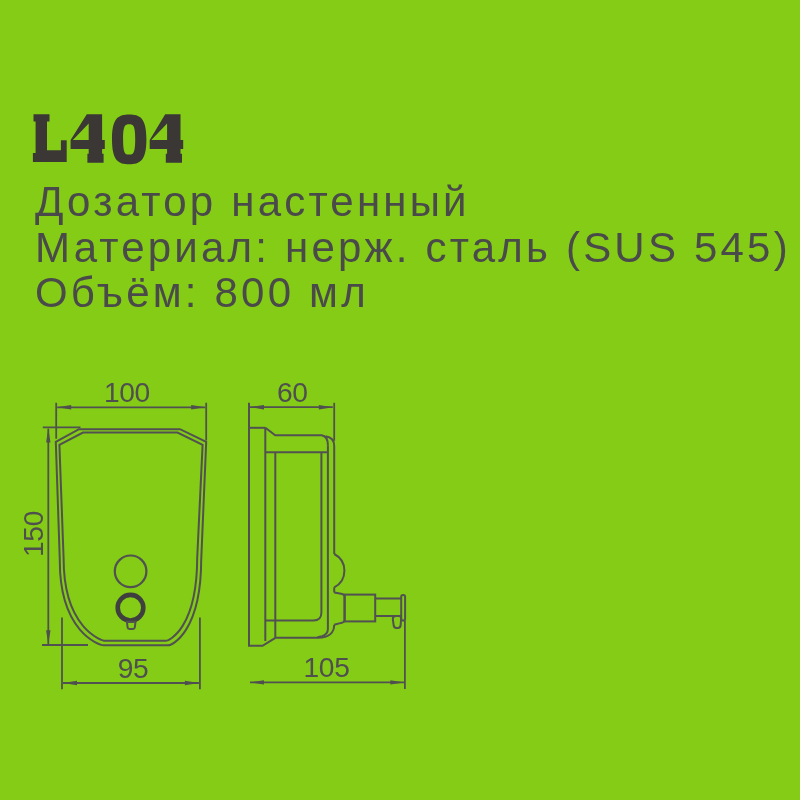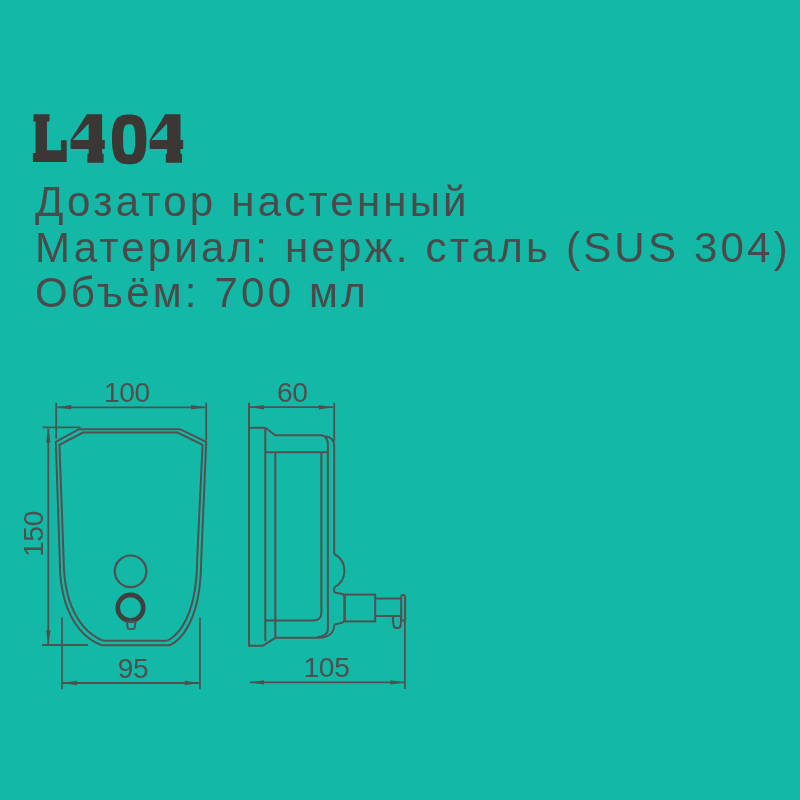--- a/index.html
+++ b/index.html
@@ -1,16 +1,16 @@
 <!DOCTYPE html>
 <html><head>
 <meta charset="utf-8">
 <style>
   html,body{margin:0;padding:0;background:#fff;}
-  #page{position:relative;width:800px;height:800px;background:#14b8a6;overflow:hidden;
+  #page{position:relative;width:800px;height:800px;background:#84cc16;overflow:hidden;
         font-family:"Liberation Sans",sans-serif;}
   #specs{position:absolute;left:35px;top:179px;font-size:42px;line-height:45.5px;
          color:#4a4a4a;letter-spacing:3.2px;white-space:nowrap;}
 </style>
 </head>
 <body>
 <div id="page">
 
   <svg id="title" style="position:absolute;left:0;top:0" width="220" height="180" viewBox="0 0 220 180">
     <g fill="#3a3735">
@@ -22,24 +22,24 @@
       <path fill-rule="evenodd" d="M 129.2,114.4 C 118.6,114.4 112,117.5 112,139.2 C 112,161 118.6,164.2 129.2,164.2 C 139.8,164.2 146.4,161 146.4,139.2 C 146.4,117.5 139.8,114.4 129.2,114.4 Z M 129.2,124.2 C 125.1,124.2 123.1,125.4 123.1,139.2 C 123.1,153.2 125.1,154.6 129.2,154.6 C 133.3,154.6 135.2,153.2 135.2,139.2 C 135.2,125.4 133.3,124.2 129.2,124.2 Z"></path>
 
       <path d="M 165.2,114.3 L 180.5,114.3 L 180.5,140 L 183.2,140 L 183.2,148.9 L 180.5,148.9 L 180.5,153.8 L 182,153.8 L 182,162.7 L 165.8,162.7 L 165.8,153.8 L 167.1,153.8 L 167.1,148.9 L 149.7,148.9 L 149.7,140 Z M 167.1,123.5 L 151.3,140 L 167.1,140 Z"></path>
     </g>
   </svg>
 
   <div id="specs">
 
     <div>Дозатор настенный</div>
 
-    <div>Материал: нерж. сталь (SUS 304)</div>
+    <div>Материал: нерж. сталь (SUS 545)</div>
 
 
-    <div>Объём: 700 мл</div>
+    <div>Объём: 800 мл</div>
   </div>
 
   <svg id="drawing" style="position:absolute;left:0;top:0" width="800" height="800" viewBox="0 0 800 800" fill="none" stroke="#515151" stroke-width="2">
 
     <path d="M 79,429.2 L 180,429.2 L 206.2,441.8 L 201.2,560 C 201,632 172,645.3 168.3,645.3 L 103.9,645.3 C 99,645.3 59.5,632 59.8,560 L 55.8,441.8 Z"></path>
 
     <path d="M 83,432.6 L 177.5,432.6 L 202.6,444.8 L 197.2,558 C 197,628 169.5,640.8 165.5,640.8 L 105.5,640.8 C 101.5,640.8 63.4,628.5 63.6,558 L 59.4,444.8 Z"></path>
 
     <circle cx="130.6" cy="571.3" r="15.8" stroke-width="2.2"></circle>
 

